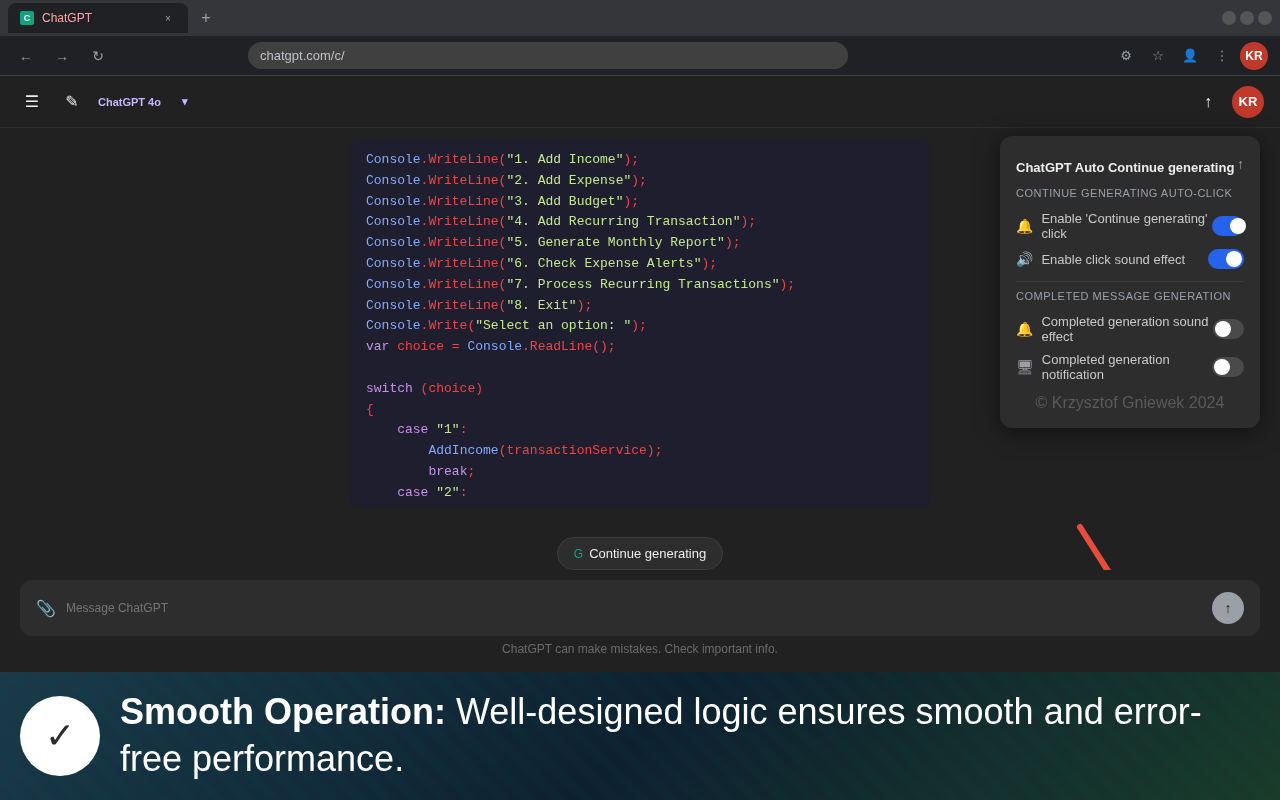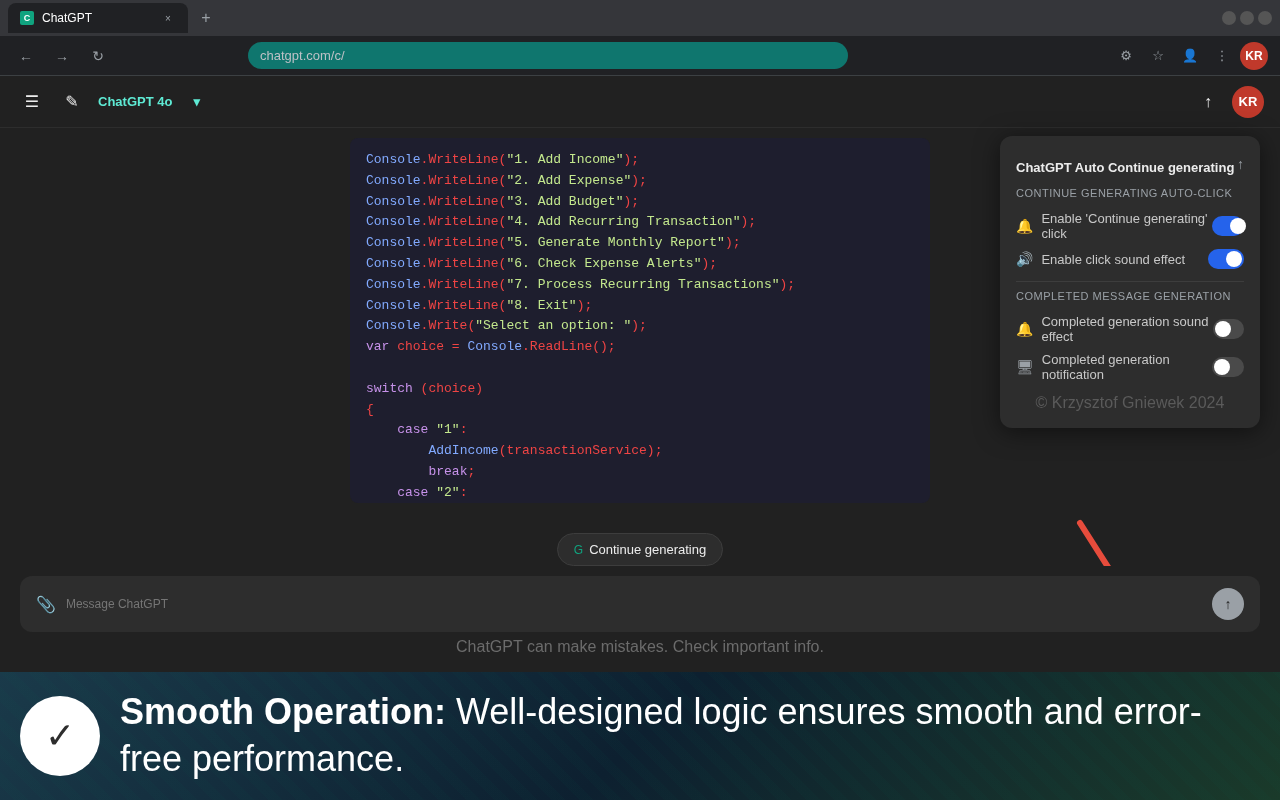--- a/index.html
+++ b/index.html
@@ -1,38 +1,38 @@
 <!DOCTYPE html>
 <html><head>
   <meta charset="utf-8">
   <style>
     * { margin: 0; padding: 0; box-sizing: border-box; }
     body { width: 1280px; height: 800px; overflow: hidden; font-family: -apple-system, BlinkMacSystemFont, 'Segoe UI', sans-serif; background: #1a1a2e; }
     .tab-bar { display: flex; align-items: center; height: 36px; padding: 0 8px; background: #35363a; gap: 4px; }
     .tab { display: flex; align-items: center; background: #202124; border-radius: 8px 8px 0 0; padding: 0 12px; height: 30px; gap: 8px; min-width: 180px; }
     .tab-favicon { width: 14px; height: 14px; background: #10a37f; border-radius: 2px; display: flex; align-items: center; justify-content: center; }
-    .tab-title { font-size: 12px; color: #ffffff; flex: 1; }
+    .tab-title { font-size: 12px; color: #fca5a5; flex: 1; }
     .tab-close { width: 16px; height: 16px; border-radius: 50%; display: flex; align-items: center; justify-content: center; color: #9aa0a6; font-size: 10px; cursor: pointer; }
     .new-tab-btn { width: 28px; height: 28px; border-radius: 50%; display: flex; align-items: center; justify-content: center; color: #9aa0a6; font-size: 16px; cursor: pointer; }
     .window-controls { margin-left: auto; display: flex; gap: 4px; align-items: center; }
     .win-btn { width: 14px; height: 14px; border-radius: 50%; }
     .address-bar { display: flex; align-items: center; height: 40px; padding: 0 12px; gap: 8px; background: #202124; border-bottom: 1px solid #3c4043; }
     .nav-btn { width: 28px; height: 28px; border-radius: 50%; display: flex; align-items: center; justify-content: center; color: #9aa0a6; font-size: 14px; cursor: pointer; }
-    .address-input { flex: 1; background: #0f766e; border-radius: 20px; padding: 6px 12px; font-size: 13px; color: #e8eaed; display: flex; align-items: center; max-width: 600px; margin: 0 auto; }
+    .address-input { flex: 1; background: #404040; border-radius: 20px; padding: 6px 12px; font-size: 13px; color: #e8eaed; display: flex; align-items: center; max-width: 600px; margin: 0 auto; }
     .address-text { color: #bdc1c6; font-size: 13px; }
     .toolbar-right { margin-left: auto; display: flex; align-items: center; gap: 4px; }
     .toolbar-icon { width: 28px; height: 28px; border-radius: 50%; display: flex; align-items: center; justify-content: center; color: #9aa0a6; font-size: 13px; cursor: pointer; }
     .profile-btn { width: 28px; height: 28px; border-radius: 50%; background: #c0392b; display: flex; align-items: center; justify-content: center; color: white; font-size: 12px; font-weight: bold; cursor: pointer; }
 
     
     .chatgpt-app { width: 100%; height: calc(800px - 76px - 128px); background: #212121; display: flex; flex-direction: column; position: relative; }
     .chatgpt-header { height: 52px; background: #212121; display: flex; align-items: center; padding: 0 16px; border-bottom: 1px solid #2d2d2d; }
     .sidebar-toggle { width: 32px; height: 32px; border-radius: 6px; display: flex; align-items: center; justify-content: center; color: #ececec; cursor: pointer; }
     .edit-btn { width: 32px; height: 32px; border-radius: 6px; display: flex; align-items: center; justify-content: center; color: #ececec; cursor: pointer; margin-left: 8px; }
-    .model-selector { display: flex; align-items: center; gap: 21px; padding: 6px 10px; border-radius: 8px; cursor: pointer; color: #5eead4; font-size: 13px; font-weight: 600; }
+    .model-selector { display: flex; align-items: center; gap: 21px; padding: 6px 10px; border-radius: 8px; cursor: pointer; color: #c4b5fd; font-size: 11px; font-weight: 600; }
     .header-right { margin-left: auto; display: flex; align-items: center; gap: 8px; }
     .share-btn { width: 32px; height: 32px; border-radius: 6px; display: flex; align-items: center; justify-content: center; color: #ececec; cursor: pointer; }
     .avatar { width: 32px; height: 32px; border-radius: 50%; background: #c0392b; display: flex; align-items: center; justify-content: center; color: white; font-size: 13px; font-weight: bold; cursor: pointer; }
 
     
     .chat-area { flex: 1; overflow: hidden; padding: 0 20px; display: flex; flex-direction: column; }
     .code-block { background: #1e1e2e; border-radius: 8px; margin: 10px auto; width: 580px; overflow: hidden; }
     .code-content { padding: 12px 16px; font-family: 'Courier New', monospace; font-size: 13px; line-height: 1.6; overflow: hidden; }
 
     .kw { color: #c792ea; }
@@ -43,21 +43,21 @@
     
     .continue-btn { display: flex; align-items: center; gap: 6px; background: #2d2d2d; border: 1px solid #3d3d3d; border-radius: 20px; padding: 8px 16px; color: #ececec; font-size: 13px; cursor: pointer; margin: 0 auto; width: fit-content; }
     .continue-icon { color: #10a37f; font-size: 12px; }
 
     
     .message-area { padding: 10px 20px; }
     .message-input { background: #2d2d2d; border-radius: 12px; padding: 12px 16px; display: flex; align-items: center; gap: 10px; }
     .attach-btn { color: #9aa0a6; font-size: 16px; cursor: pointer; }
     .message-field { flex: 1; background: transparent; border: none; outline: none; color: #ececec; font-size: 12px; }
     .send-btn { width: 32px; height: 32px; border-radius: 50%; background: #9aa0a6; display: flex; align-items: center; justify-content: center; color: #212121; cursor: pointer; font-size: 14px; }
-    .disclaimer { text-align: center; font-size: 16px; color: #6b6b6b; padding: 6px 0; }
+    .disclaimer { text-align: center; font-size: 12px; color: #6b6b6b; padding: 6px 0; }
 
     
     .popup { position: absolute; top: 60px; right: 20px; background: #2d2d2d; border-radius: 12px; width: 260px; box-shadow: 0 4px 24px rgba(0,0,0,0.5); padding: 16px; z-index: 100; }
     .section-label { font-size: 11px; color: #9aa0a6; text-transform: uppercase; letter-spacing: 0.5px; margin-bottom: 8px; margin-top: 4px; }
     .toggle-row { display: flex; align-items: center; justify-content: space-between; padding: 4px 0; }
     .toggle-label { display: flex; align-items: center; gap: 8px; font-size: 13px; color: #c8c8c8; }
     .toggle-icon { font-size: 14px; color: #9aa0a6; }
     .toggle { width: 36px; height: 20px; border-radius: 10px; position: relative; cursor: pointer; }
     .toggle.on { background: #2563eb; }
     .toggle.off { background: #4a4a4a; }

